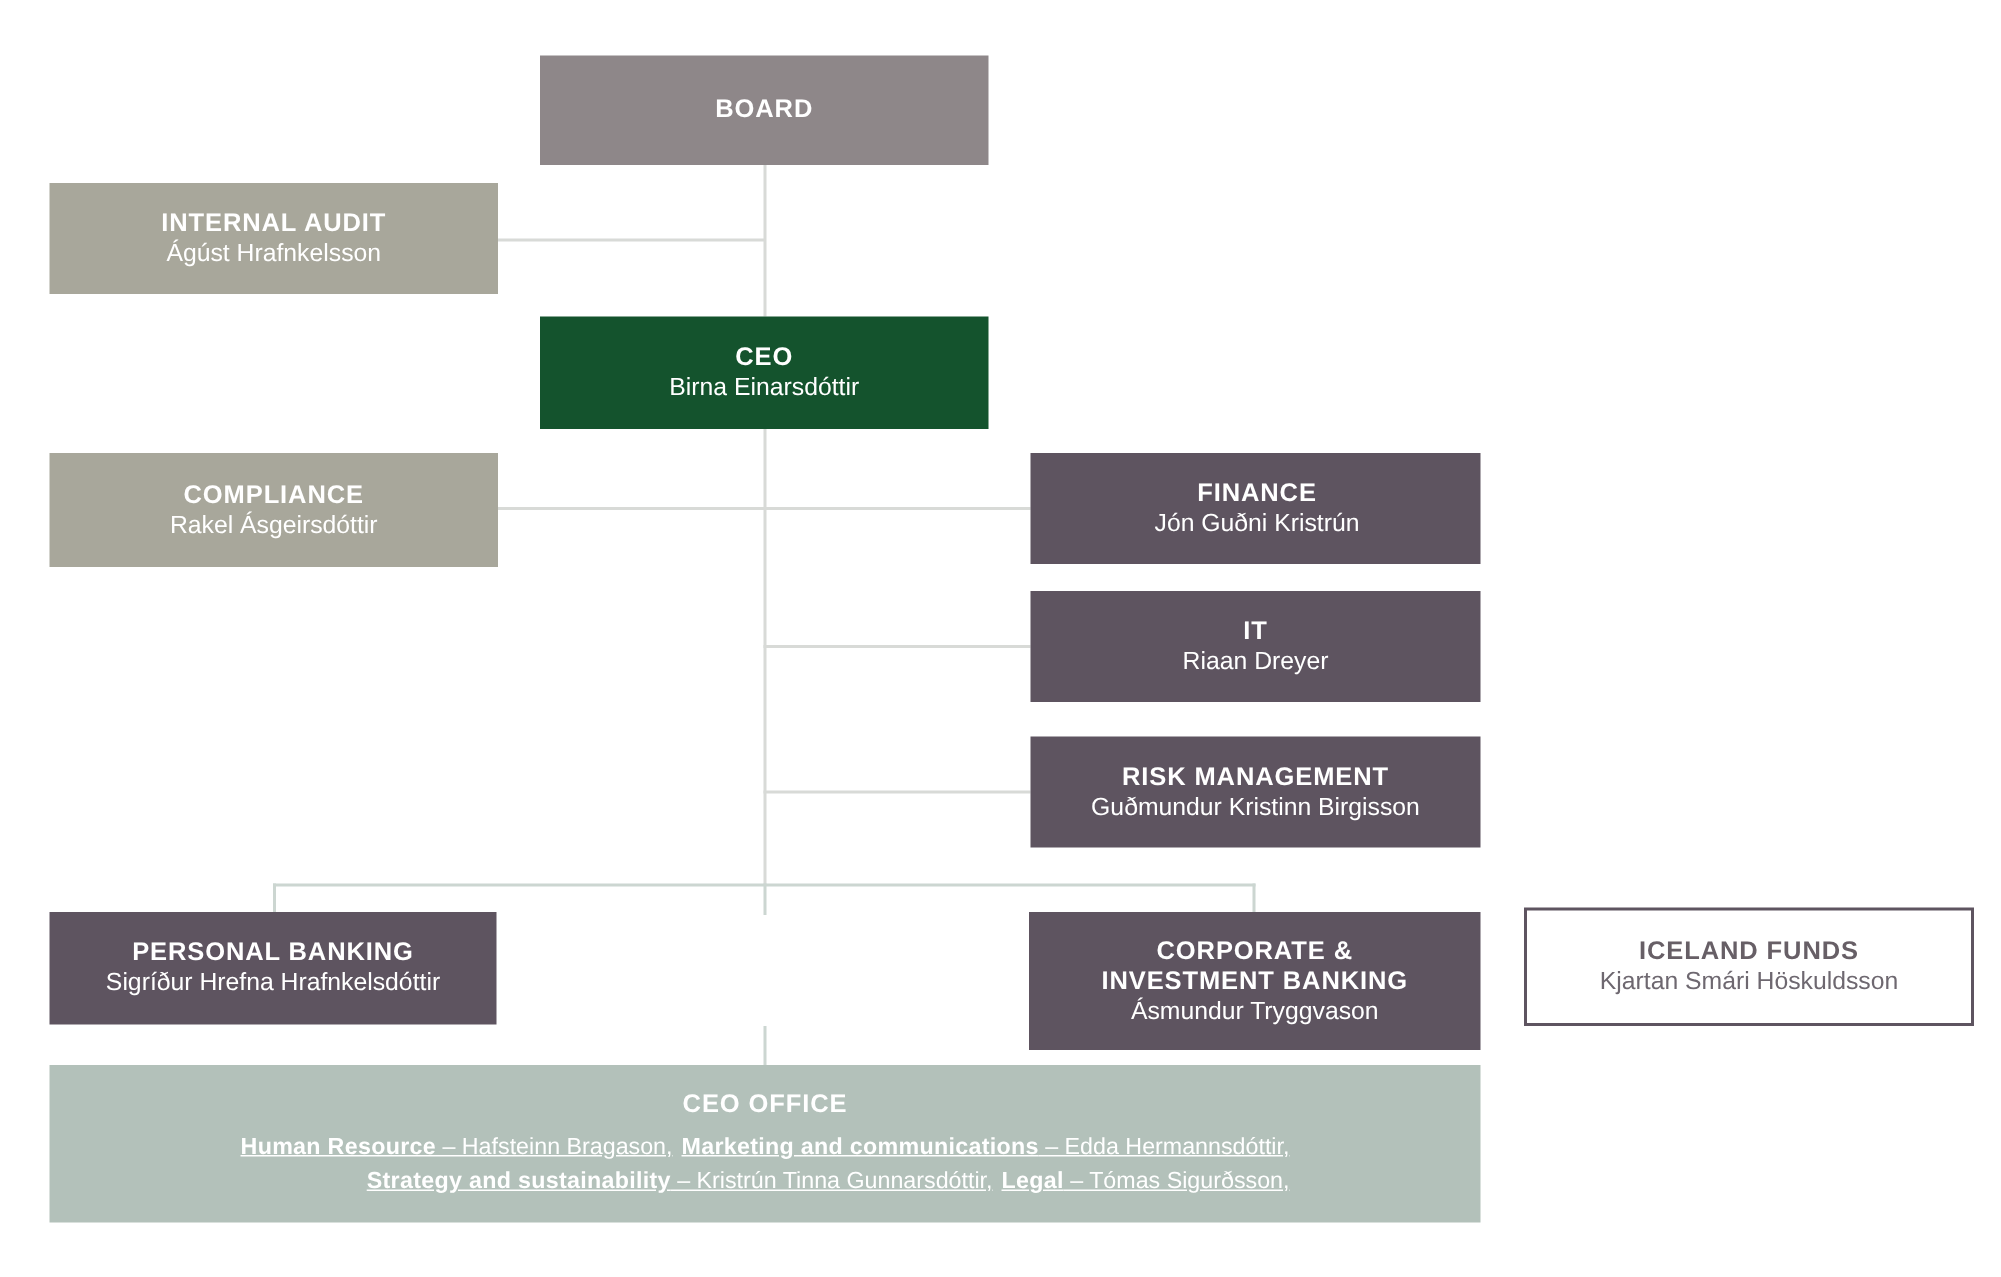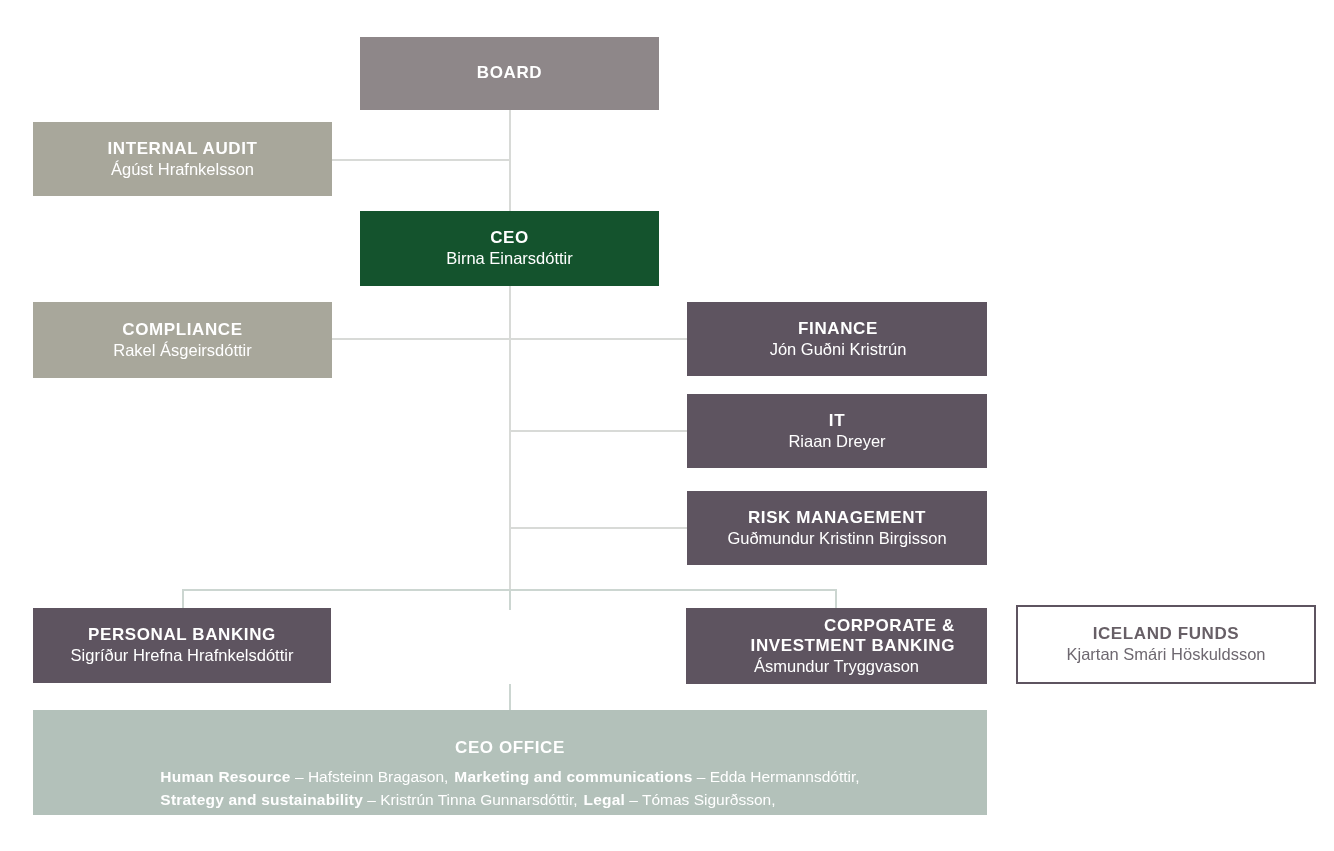--- a/index.html
+++ b/index.html
@@ -38,40 +38,41 @@
   .style-gray   { background: #8e8789; }
   .style-khaki  { background: #a8a79b; }
   .style-red    { background: #14532d; }
   .style-plum   { background: #5e5460; }
   .style-outline {
     background: #ffffff;
     border: 2px solid #5e5460;
   }
   .style-outline .node-title  { color: #675f66; }
   .style-outline .node-person { color: #6e6870; }
-  .style-sage { background: #b3c1ba; justify-content: flex-start; padding-top: 28px; }
+  .style-sage { background: #b3c1ba; justify-content: flex-start; padding-top: 16px; }
 
   .connector {
     position: absolute;
     background: #d8dad7;
   }
   .connector.rail { background: #ccd6d1; }
 
   .office-title {
     font-weight: 700;
     font-size: 17px;
     letter-spacing: 0.6px;
     color: #ffffff;
     margin-bottom: 7px;
   }
   .office-rows {
     color: #ffffff;
     font-size: 15.5px;
     line-height: 1.5;
-    text-align: left;
+    text-align: right;
+    text-decoration: underline;
   }
   .office-row { white-space: nowrap; }
   .office-member { margin: 0 3px; }
   .office-member b { font-weight: 700; letter-spacing: 0.2px; }
 </style>
 </head>
 <body>
 
 <div id="canvas">
 
@@ -120,21 +121,21 @@
     <div class="node-title">RISK MANAGEMENT</div>
     <div class="node-person">Guðmundur Kristinn Birgisson</div>
   </div>
 
   <div class="node style-plum" style="left:33px; top:608px; width:298px; height:75px;">
     <div class="node-title">PERSONAL BANKING</div>
     <div class="node-person">Sigríður Hrefna Hrafnkelsdóttir</div>
   </div>
 
 
-  <div class="node style-plum" style="left:686px; top:608px; width:301px; height:76px; padding:2px 32px;text-align:right;">
+  <div class="node style-plum" style="left:686px; top:608px; width:301px; height:92px; padding:2px 32px;">
     <div class="node-title">CORPORATE &amp; INVESTMENT BANKING</div>
     <div class="node-person" style="margin-top:0;">Ásmundur Tryggvason</div>
   </div>
 
   <div class="node style-outline" style="left:1016px; top:605px; width:300px; height:79px;">
     <div class="node-title">ICELAND FUNDS</div>
     <div class="node-person">Kjartan Smári Höskuldsson</div>
   </div>
 
   <div class="node style-sage" style="left:33px; top:710px; width:954px; height:105px;">

